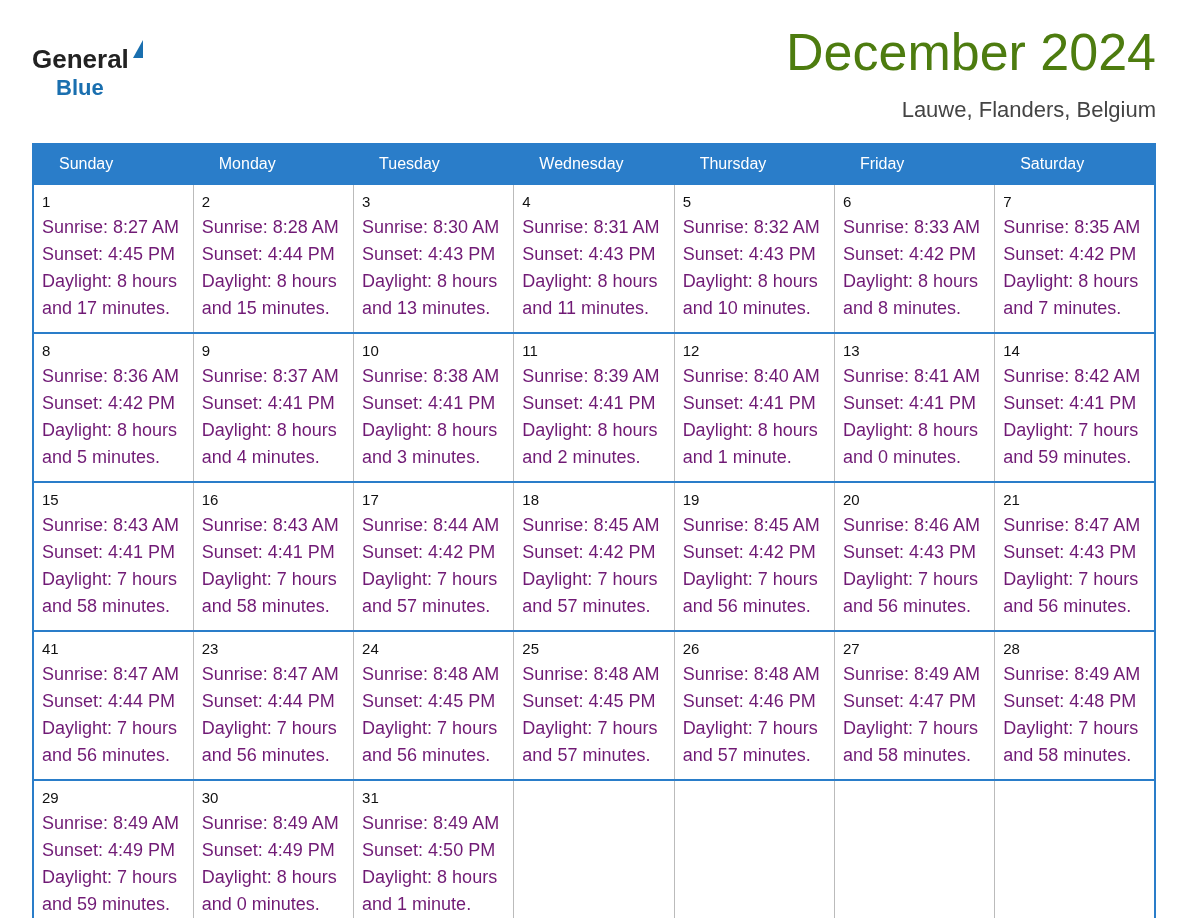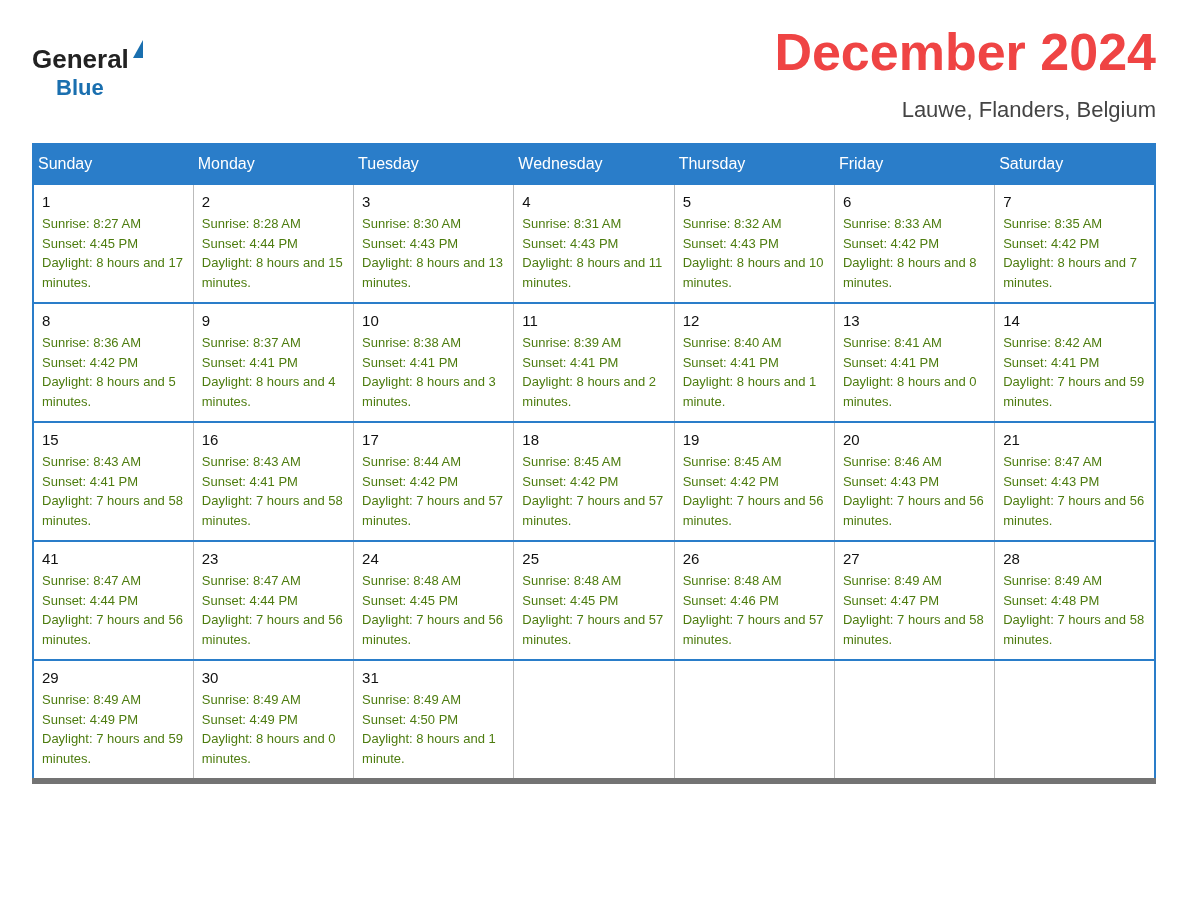--- a/index.html
+++ b/index.html
@@ -43,40 +43,40 @@
       color: #1a6faf;
       font-size: 22px;
       font-weight: bold;
       margin-left: 24px;
     }
     .title-block {
       text-align: right;
     }
     .month-title {
       font-size: 52px;
-      font-weight: bold;
-      color: #ef4444;
+      font-weight: normal;
+      color: #4d7c0f;
       line-height: 1.1;
     }
     .location-title {
       font-size: 22px;
       color: #444;
       margin-top: 16px;
     }
     .calendar-table {
       width: 100%;
       border-collapse: collapse;
       table-layout: fixed;
     }
     .calendar-table th {
       background-color: #2a7dc9;
       color: #fff;
       font-size: 16px;
       font-weight: normal;
-      padding: 10px 4px;
+      padding: 10px 25px;
       text-align: left;
       border: 1px solid #2a7dc9;
     }
     .calendar-table td {
       vertical-align: top;
       padding: 8px 8px 10px 8px;
       border: 1px solid #bbb;
       font-size: 13.5px;
       color: #222;
       height: 110px;
@@ -97,22 +97,22 @@
       border-bottom: 6px solid #737373;
       margin-top: 16px;
     }
     .day-number {
       font-size: 15px;
       font-weight: normal;
       margin-bottom: 4px;
       color: #111;
     }
     .day-info {
-      font-size: 13px;
-      color: #4d7c0f;
+      font-size: 18px;
+      color: #701a75;
       line-height: 1.5;
     }
     .empty-cell {
       background: #fff;
     }
     .row-divider td {
       border-top: 2px solid #2a7dc9;
     }
   </style>
 </head>

